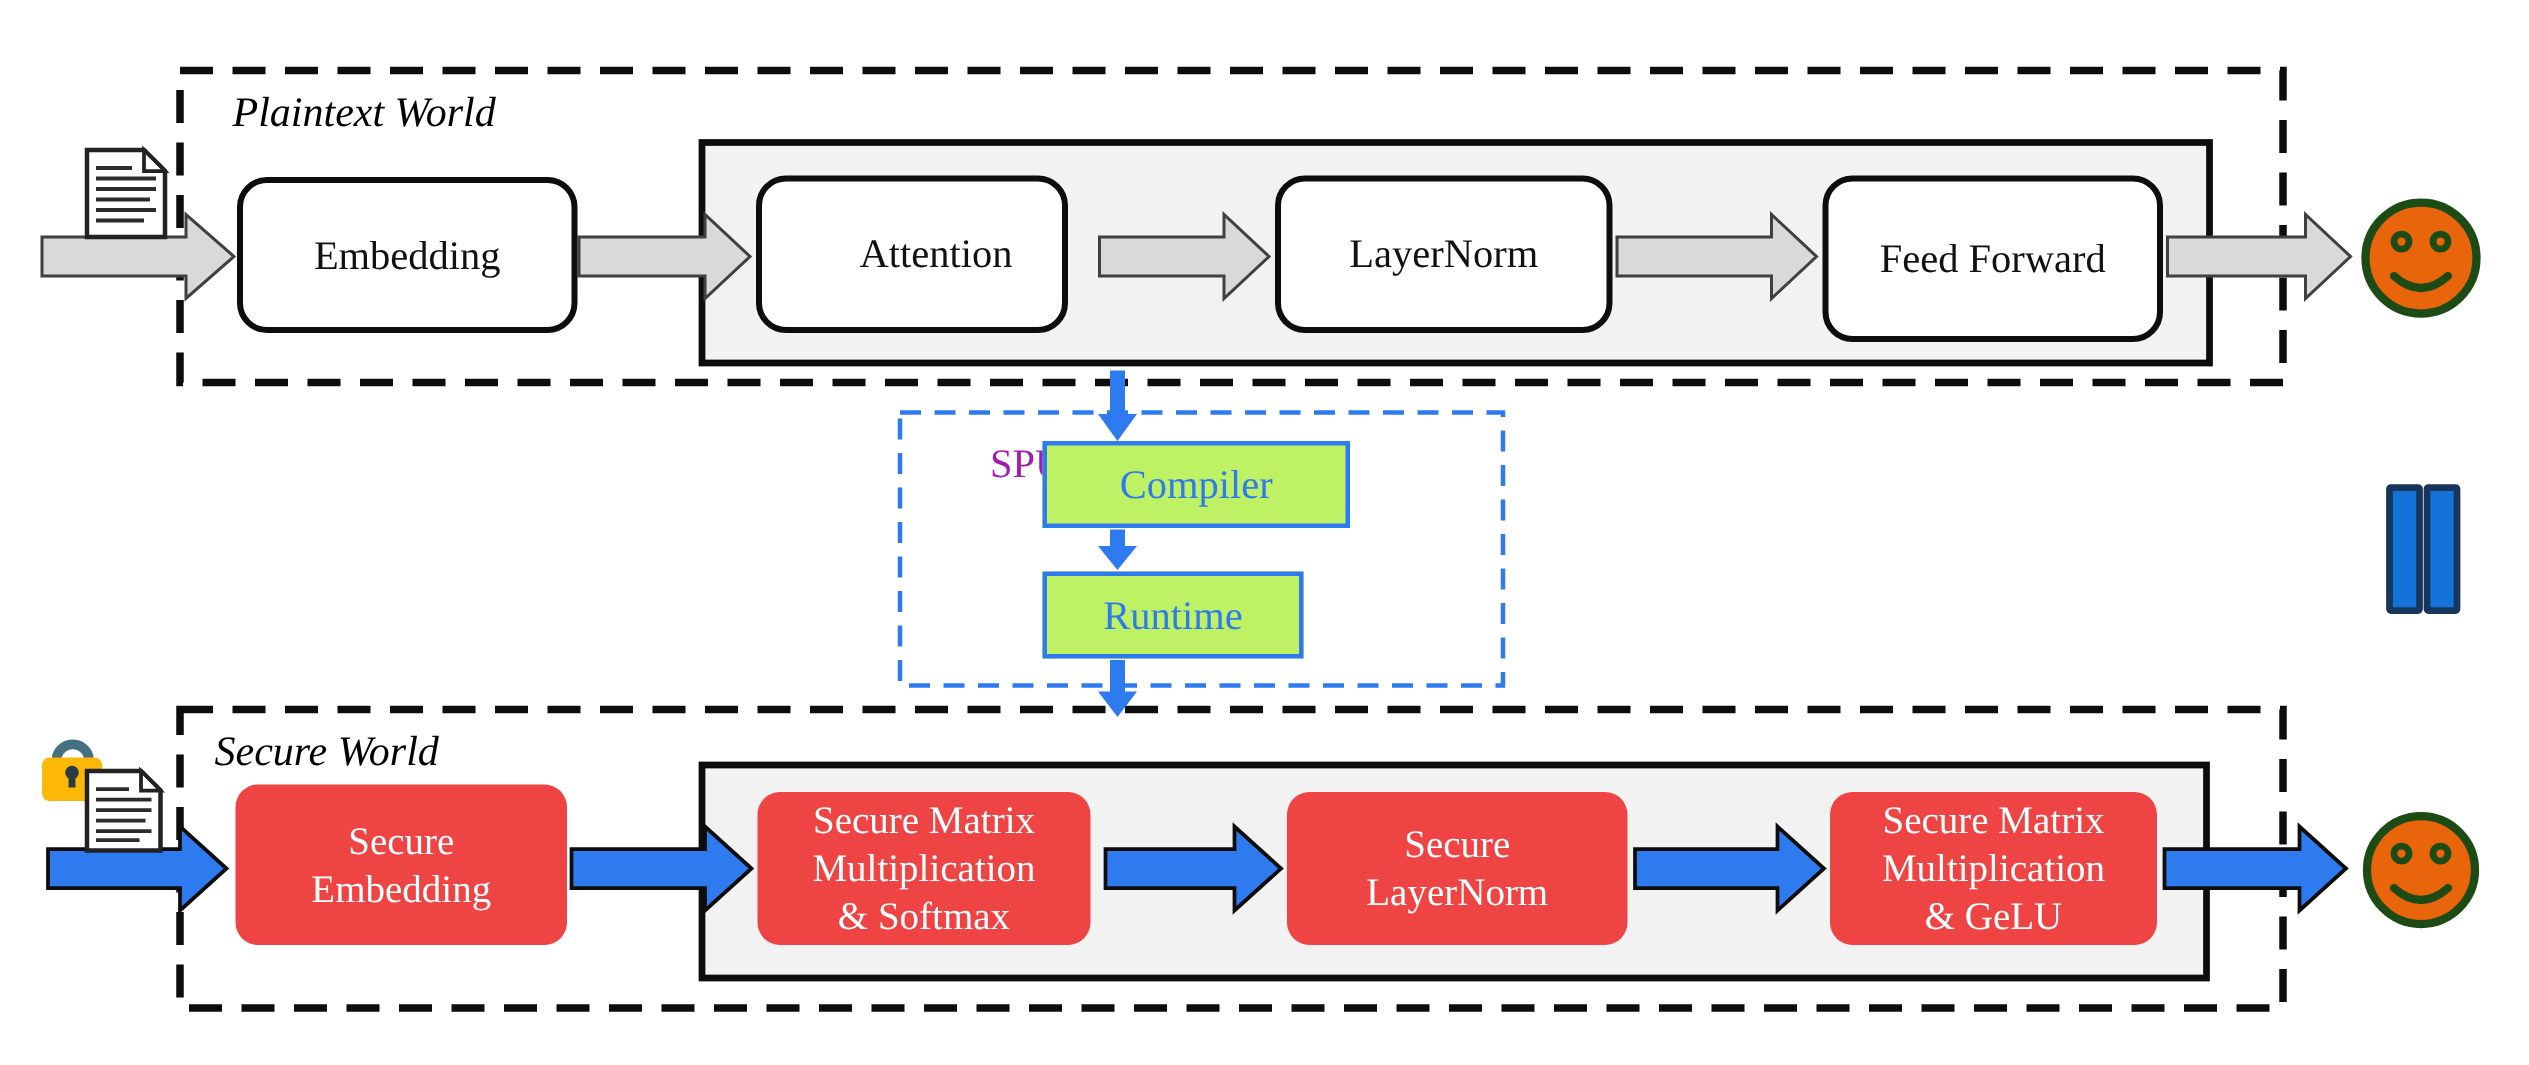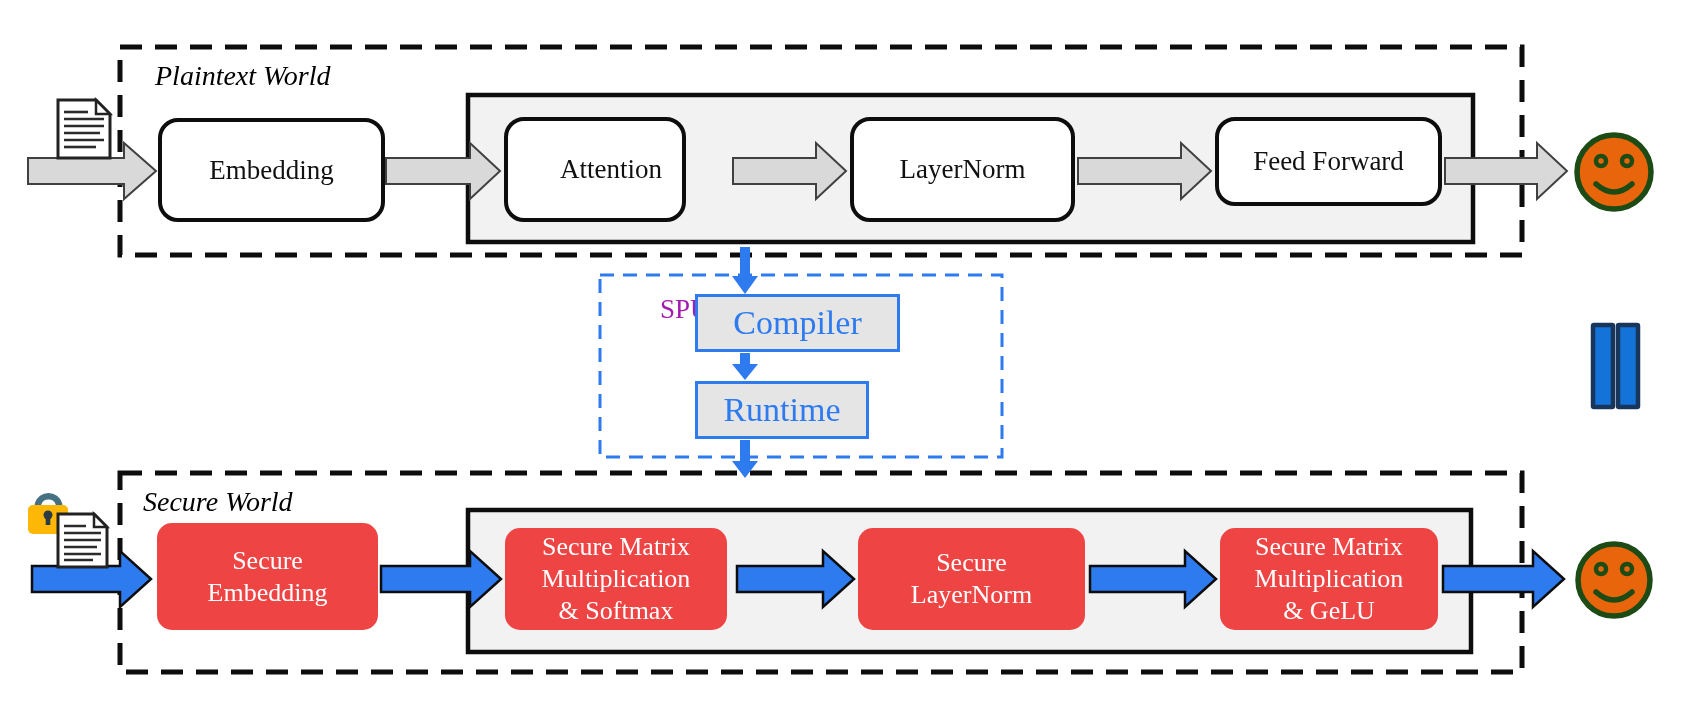--- a/index.html
+++ b/index.html
@@ -7,23 +7,23 @@
           font-family:"Liberation Serif", serif;overflow:hidden;}
   .layer{position:absolute;left:0;top:0;}
   .abs{position:absolute;box-sizing:border-box;}
   .wbox{background:#ffffff;border:4px solid #0d0d0d;border-radius:20px;
         display:flex;align-items:center;justify-content:center;
         font-size:27px;color:#111;text-align:center;}
   .bbox{background:#ef4444;border-radius:15px;
         display:flex;align-items:center;justify-content:center;
         font-size:26px;line-height:1.22;color:#ffffff;text-align:center;
         white-space:pre-line;}
-  .spubox{background:#e5e5e5;border:3px solid #2e7bf0;
+  .spubox{background:#bef264;border:3px solid #2e7bf0;
         display:flex;align-items:center;justify-content:center;
-        font-size:34px;color:#2e7bf0;text-align:right;}
+        font-size:27px;color:#2e7bf0;text-align:right;}
   .worldlabel{font-style:italic;font-size:28px;color:#000000;}
   .spulabel{font-size:27px;color:#a21caf;margin-left:44px;}
 </style>
 </head>
 <body>
 
 <div class="canvas">
 
   <svg class="layer" width="1686" height="710" viewBox="0 0 1686 710">
 
@@ -98,23 +98,23 @@
 
     <g>
       <rect x="1593" y="325" width="20" height="82" rx="1" fill="#1373d8" stroke="#18365c" stroke-width="4.5"></rect>
       <rect x="1618" y="325" width="20" height="82" rx="1" fill="#1373d8" stroke="#18365c" stroke-width="4.5"></rect>
     </g>
   </svg>
 
   <div class="abs worldlabel" style="left:155px;top:60px;">Plaintext World</div>
 
   <div class="abs wbox" style="left:158px;top:118px;width:227px;height:104px;">Embedding</div>
-  <div class="abs wbox" style="left:504px;top:117px;width:182px;height:105px;padding-left:32px;">Attention</div>
+  <div class="abs wbox" style="left:504px;top:117px;width:208px;height:105px;padding-left:32px;">Attention</div>
   <div class="abs wbox" style="left:850px;top:117px;width:225px;height:105px;">LayerNorm</div>
-  <div class="abs wbox" style="left:1215px;top:117px;width:227px;height:89px;">Feed Forward</div>
+  <div class="abs wbox" style="left:1215px;top:117px;width:227px;height:111px;">Feed Forward</div>
 
   <div class="abs spulabel" style="left:616px;top:294px;">SPU</div>
   <div class="abs spubox" style="left:695px;top:294px;width:205px;height:58px;">Compiler</div>
   <div class="abs spubox" style="left:695px;top:381px;width:174px;height:58px;">Runtime</div>
 
   <div class="abs worldlabel" style="left:143px;top:486px;text-align:center;">Secure World</div>
 
   <div class="abs bbox" style="left:157px;top:523px;width:221px;height:107px;">Secure
 Embedding</div>
   <div class="abs bbox" style="left:505px;top:528px;width:222px;height:102px;">Secure Matrix

